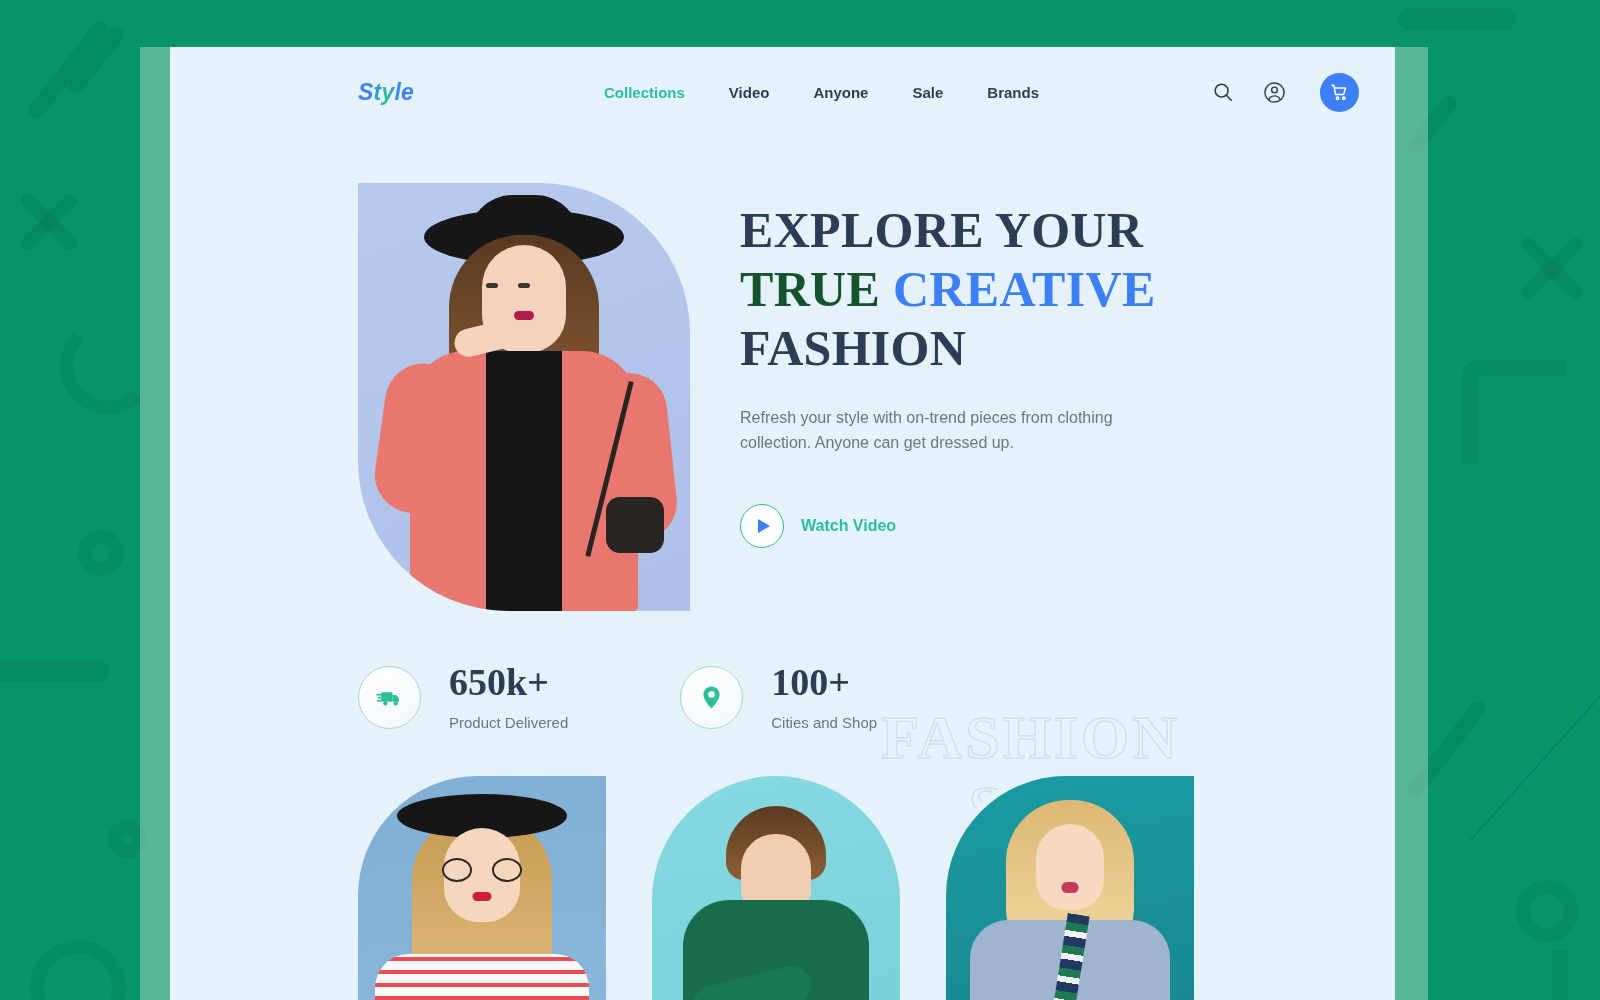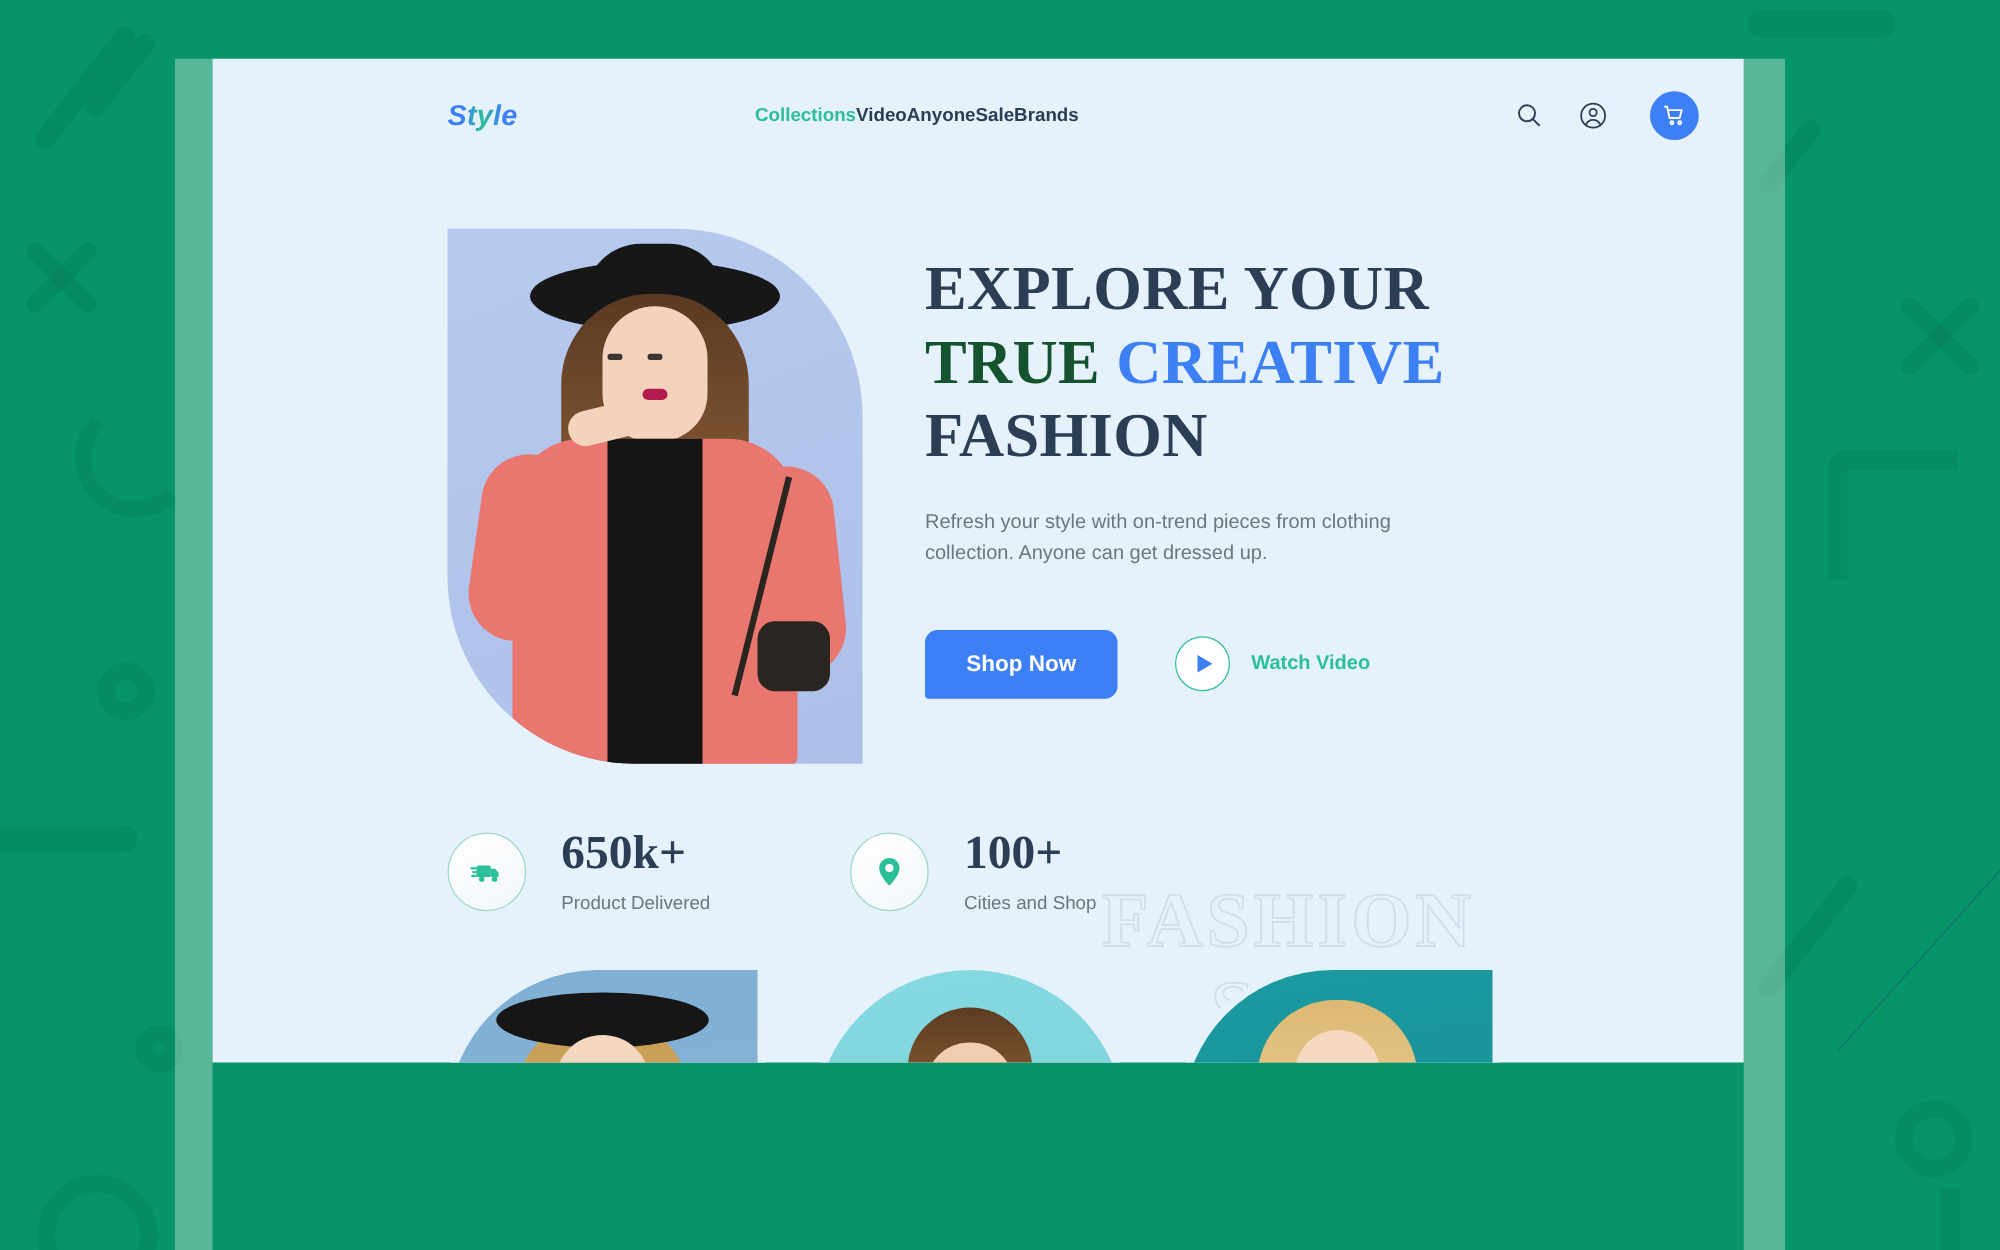--- a/index.html
+++ b/index.html
@@ -24,36 +24,36 @@
   .d-corner { position:absolute; border:16px solid rgba(0,0,0,.05); }
   .d-line { position:absolute; background:rgba(40,50,120,.35); height:1px; transform-origin:0 0; }
   .d-wave { position:absolute; border-radius:50%; border:13px solid rgba(0,0,0,.05);
             border-top-color:transparent; border-right-color:transparent; }
 
   
   .shadow-strip {
     position:absolute; background:rgba(255,255,255,.33);
   }
   .page {
-    position:absolute; left:170px; top:47px; width:1225px; height:803px;
+    position:absolute; left:170px; top:47px; width:1225px; height:953px;
     background:#e5f1fb; overflow:hidden;
   }
 
   
   .header {
     display:flex; align-items:center; height:90px;
     padding:0 36px 0 188px;
   }
   .logo {
     font-size:23px; font-weight:700; letter-spacing:.2px;
     background:linear-gradient(95deg,#3d7ff5 0%,#3d7ff5 22%,#2bbf9a 50%,#3d7ff5 78%,#3d7ff5 100%);
     -webkit-background-clip:text; background-clip:text; color:transparent;
     font-style:italic;
   }
-  .nav { display:flex; margin-left:190px;align-items:flex-end; }
+  .nav { display:flex; gap:44px; margin-left:190px;align-items:flex-end; }
   .nav a {
     font-size:15px; font-weight:700; color:#2c3e56; text-decoration:none;
     white-space:nowrap;
   }
   .nav a.active { color:#2bbf9a; }
   .head-icons { margin-left:auto; display:flex; align-items:center; gap:25px; }
   .icon-btn {
     width:26px; height:26px; display:flex; align-items:center; justify-content:center;
     color:#2c3e56;
   }
@@ -288,21 +288,20 @@
       <h1 class="headline">
         <span>EXPLORE YOUR</span><br>
         <span class="c-true">TRUE</span>
         <span class="c-creative">CREATIVE</span><br>
         <span>FASHION</span>
       </h1>
 
       <p class="hero-desc">Refresh your style with on-trend pieces from clothing collection. Anyone can get dressed up.</p>
 
       <div class="cta-row">
-        <button class="shop-btn">Shop Now</button>
         <div class="watch">
           <div class="play-circle">
             <div class="play-tri"></div>
           </div>
           <span class="watch-label">Watch Video</span>
         </div>
       </div>
     </div>
 
     <div class="outline-word ow1">FASHION</div>

